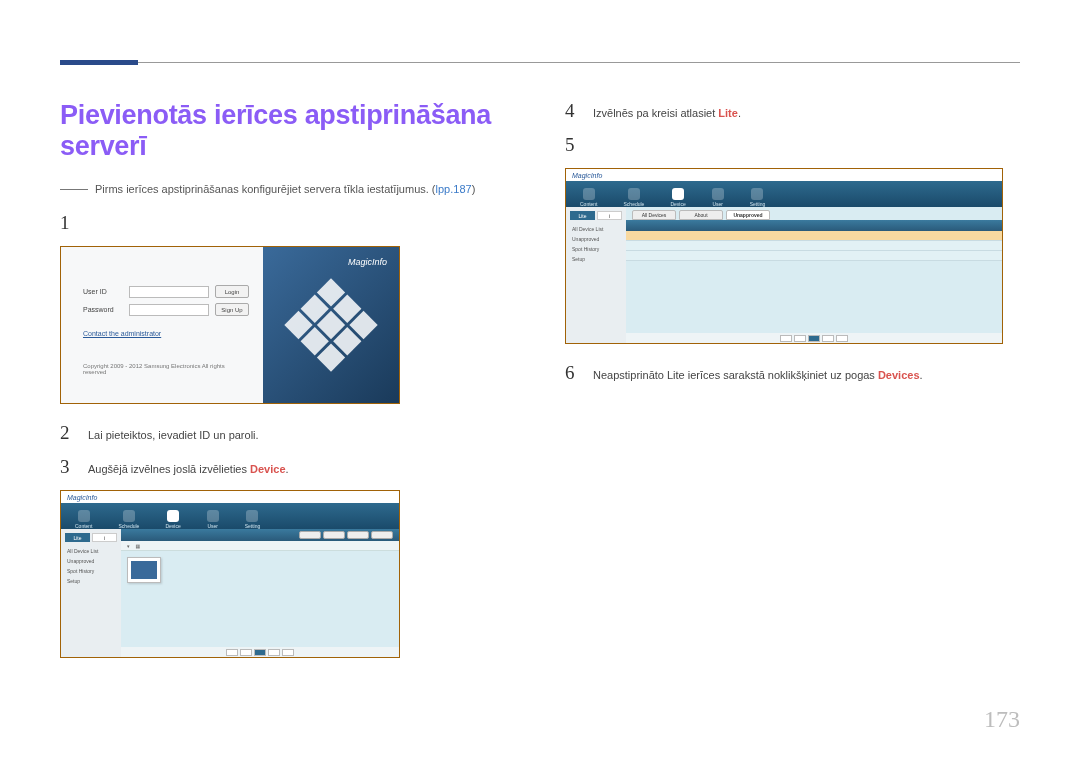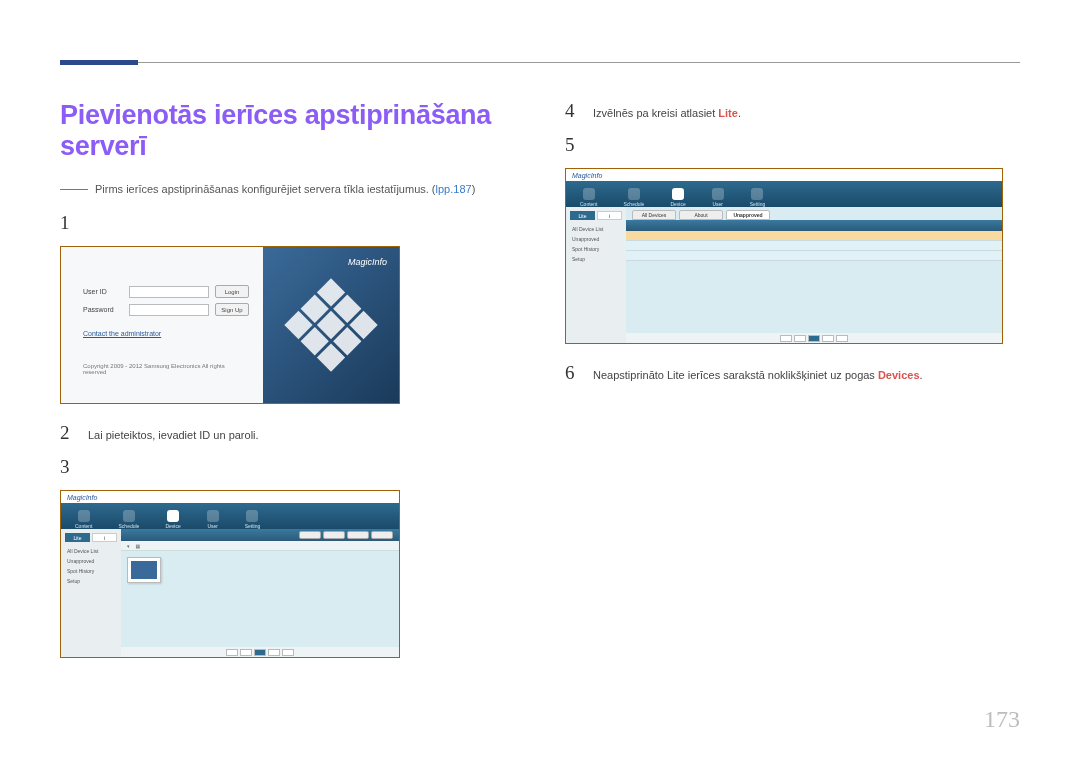--- a/index.html
+++ b/index.html
@@ -212,20 +212,23 @@
         </div>
       </div>
 
       <div class="step">
         <div class="step-num">2</div>
         <div class="step-text">Lai pieteiktos, ievadiet ID un paroli.</div>
       </div>
 
       <div class="step">
         <div class="step-num">3</div>
+        <div class="step-text">
+          <span>Augšējā izvēlnes joslā izvēlieties </span><span class="hl">Device</span><span>.</span>
+        </div>
       </div>
 
       <div class="screenshot ss-app">
         <div class="topbar">
             <span class="logo">MagicInfo</span>
           </div>
         <div class="navbar">
           <div class="navitem">
               <div class="ic"></div>
               <span>Content</span>

